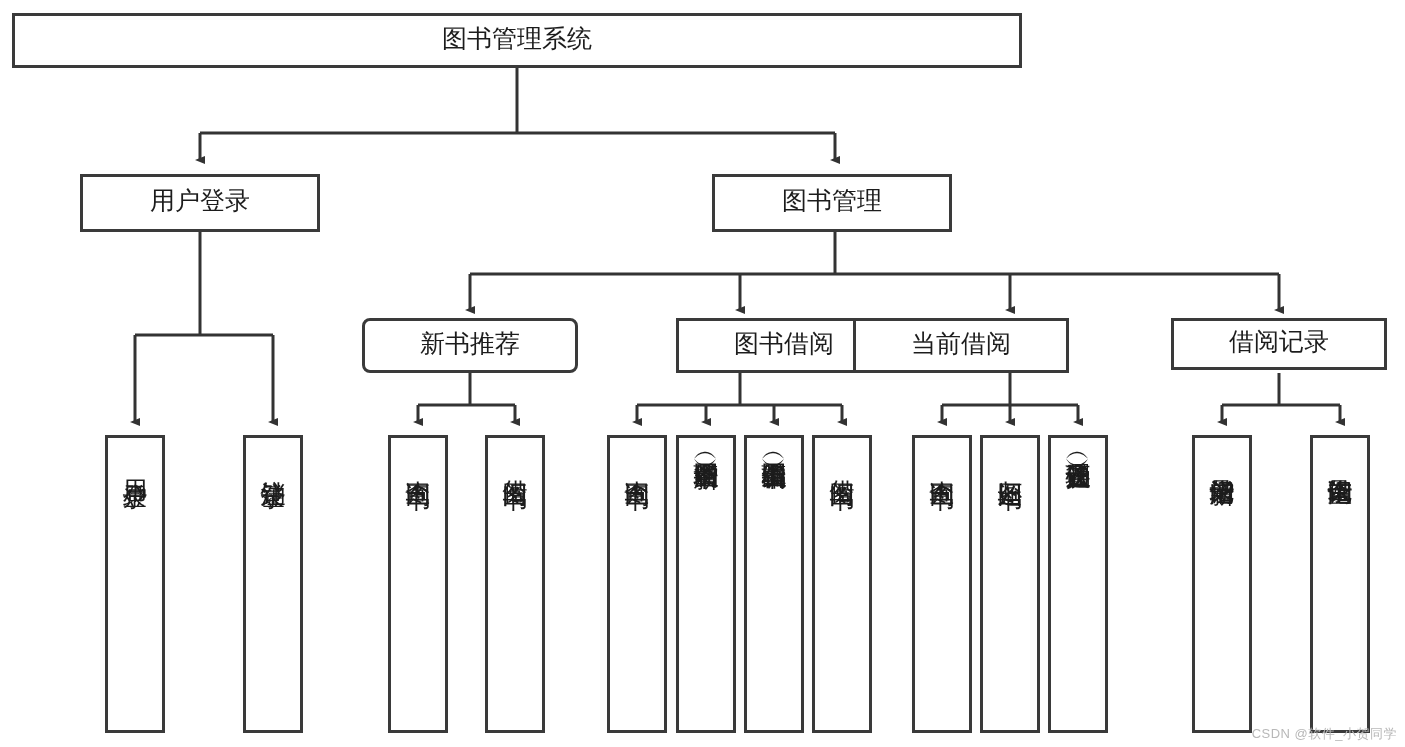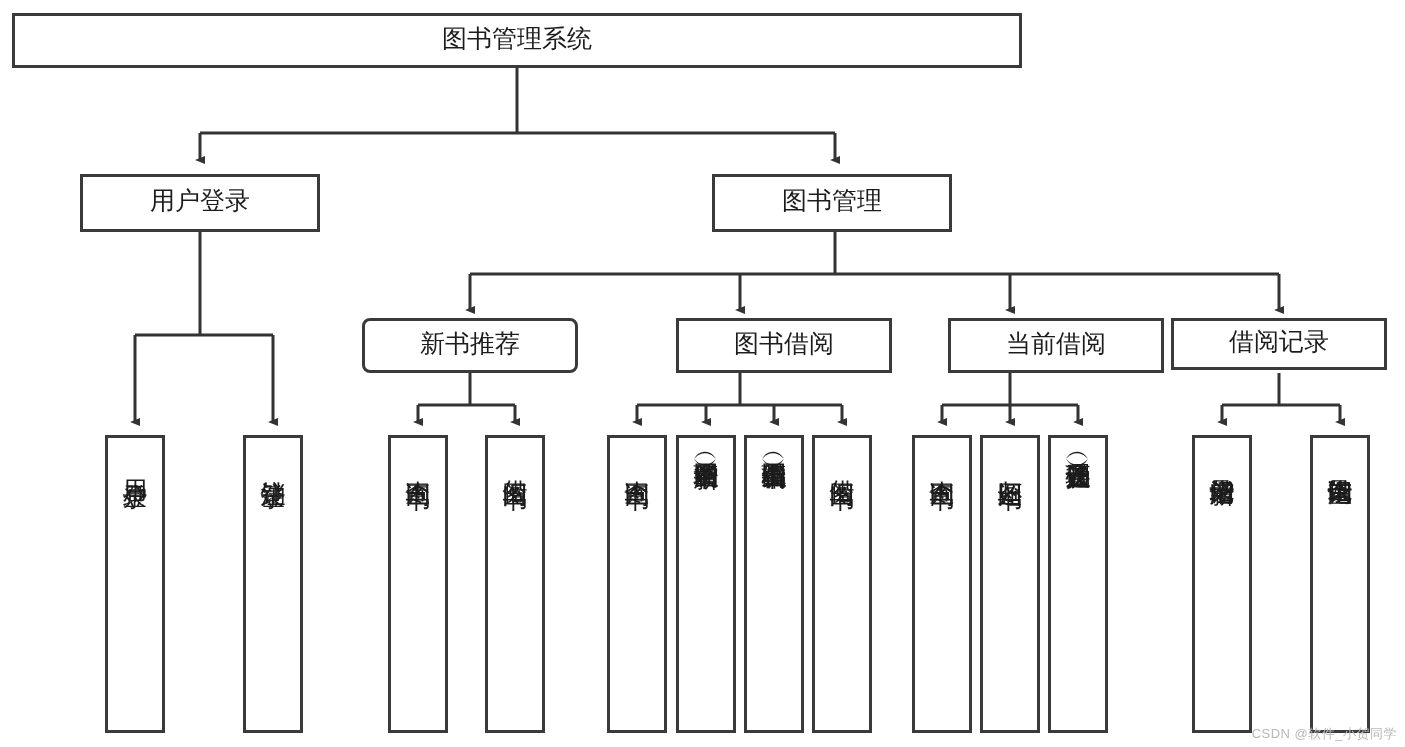--- a/index.html
+++ b/index.html
@@ -144,21 +144,21 @@
   <div class="node h" style="left:712px; top:174px; width:240px; height:58px;">
     <span class="node-label">图书管理</span>
   </div>
 
   <div class="node h" style="left:362px; top:318px; width:216px; height:55px;border-radius:8px;">
     <span class="node-label">新书推荐</span>
   </div>
   <div class="node h" style="left:632px; top:318px; width:216px; height:55px;margin-left:44px;">
     <span class="node-label">图书借阅</span>
   </div>
-  <div class="node h" style="left:948px; top:318px; width:216px; height:55px;">
+  <div class="node h" style="left:853px; top:318px; width:216px; height:55px;">
     <span class="node-label">当前借阅</span>
   </div>
   <div class="node h" style="left:1171px; top:318px; width:216px; height:52px;">
     <span class="node-label">借阅记录</span>
   </div>
 
   <div class="node v" style="left:105px; top:435px; width:60px; height:298px;">
     <span class="node-label">用户登录</span>
   </div>
   <div class="node v" style="left:243px; top:435px; width:60px; height:298px;">

